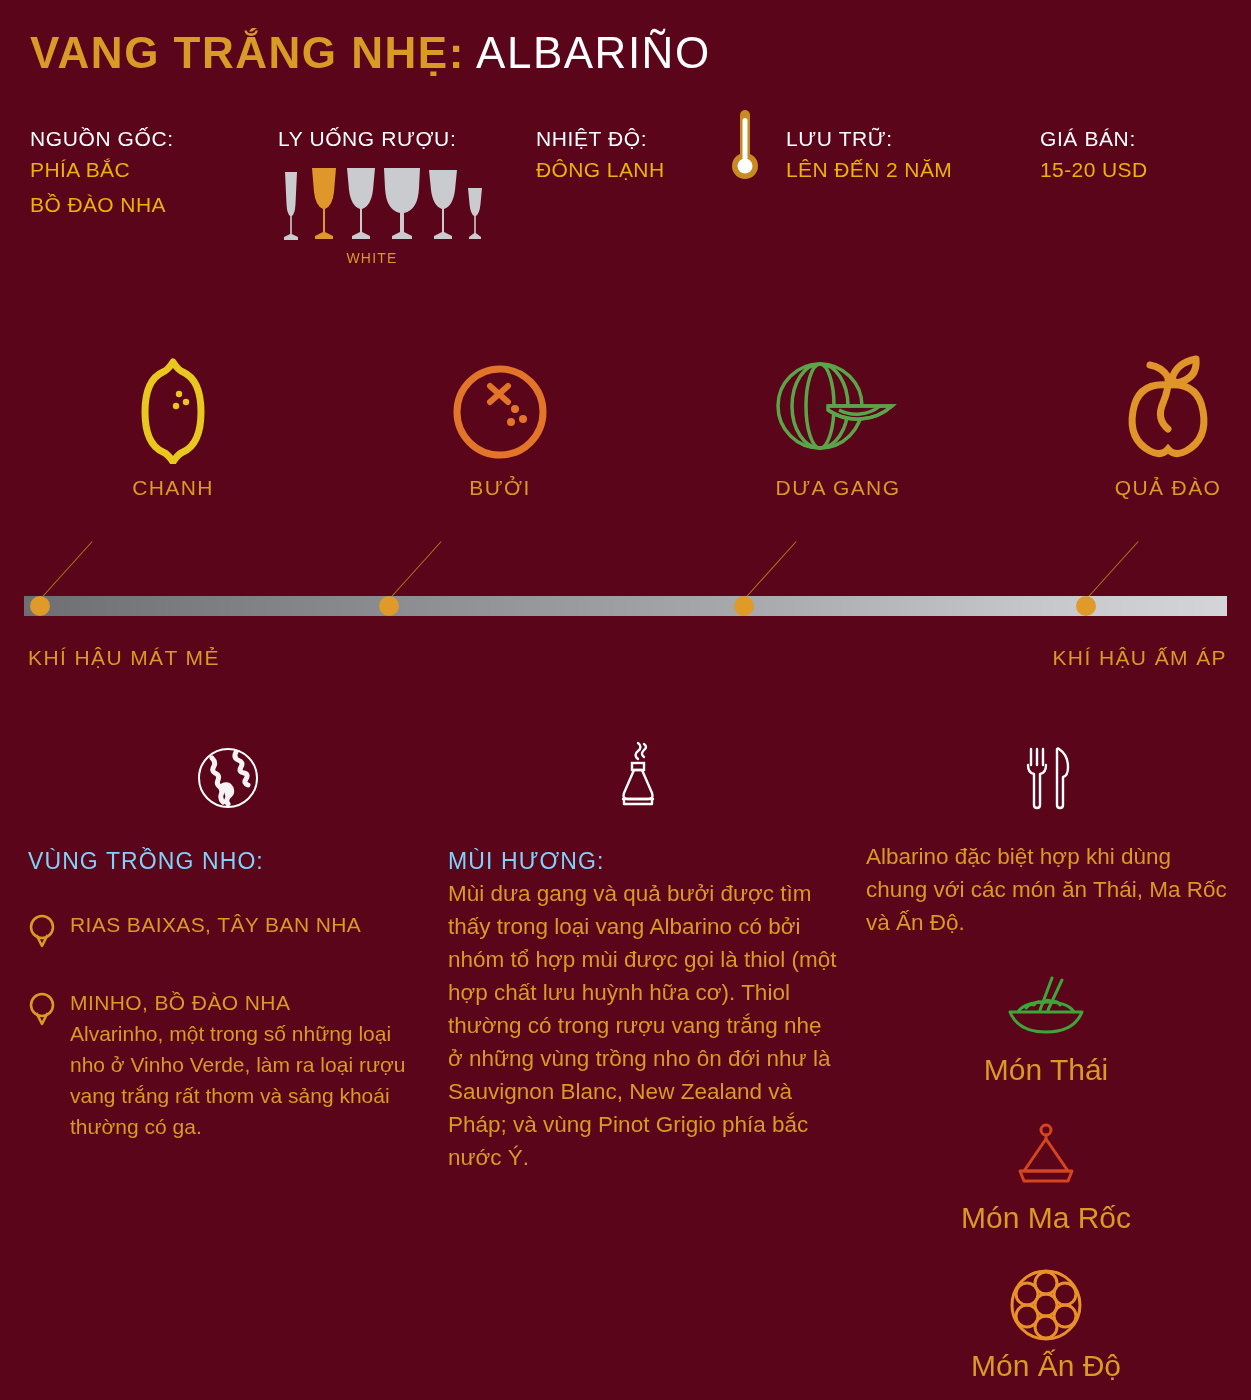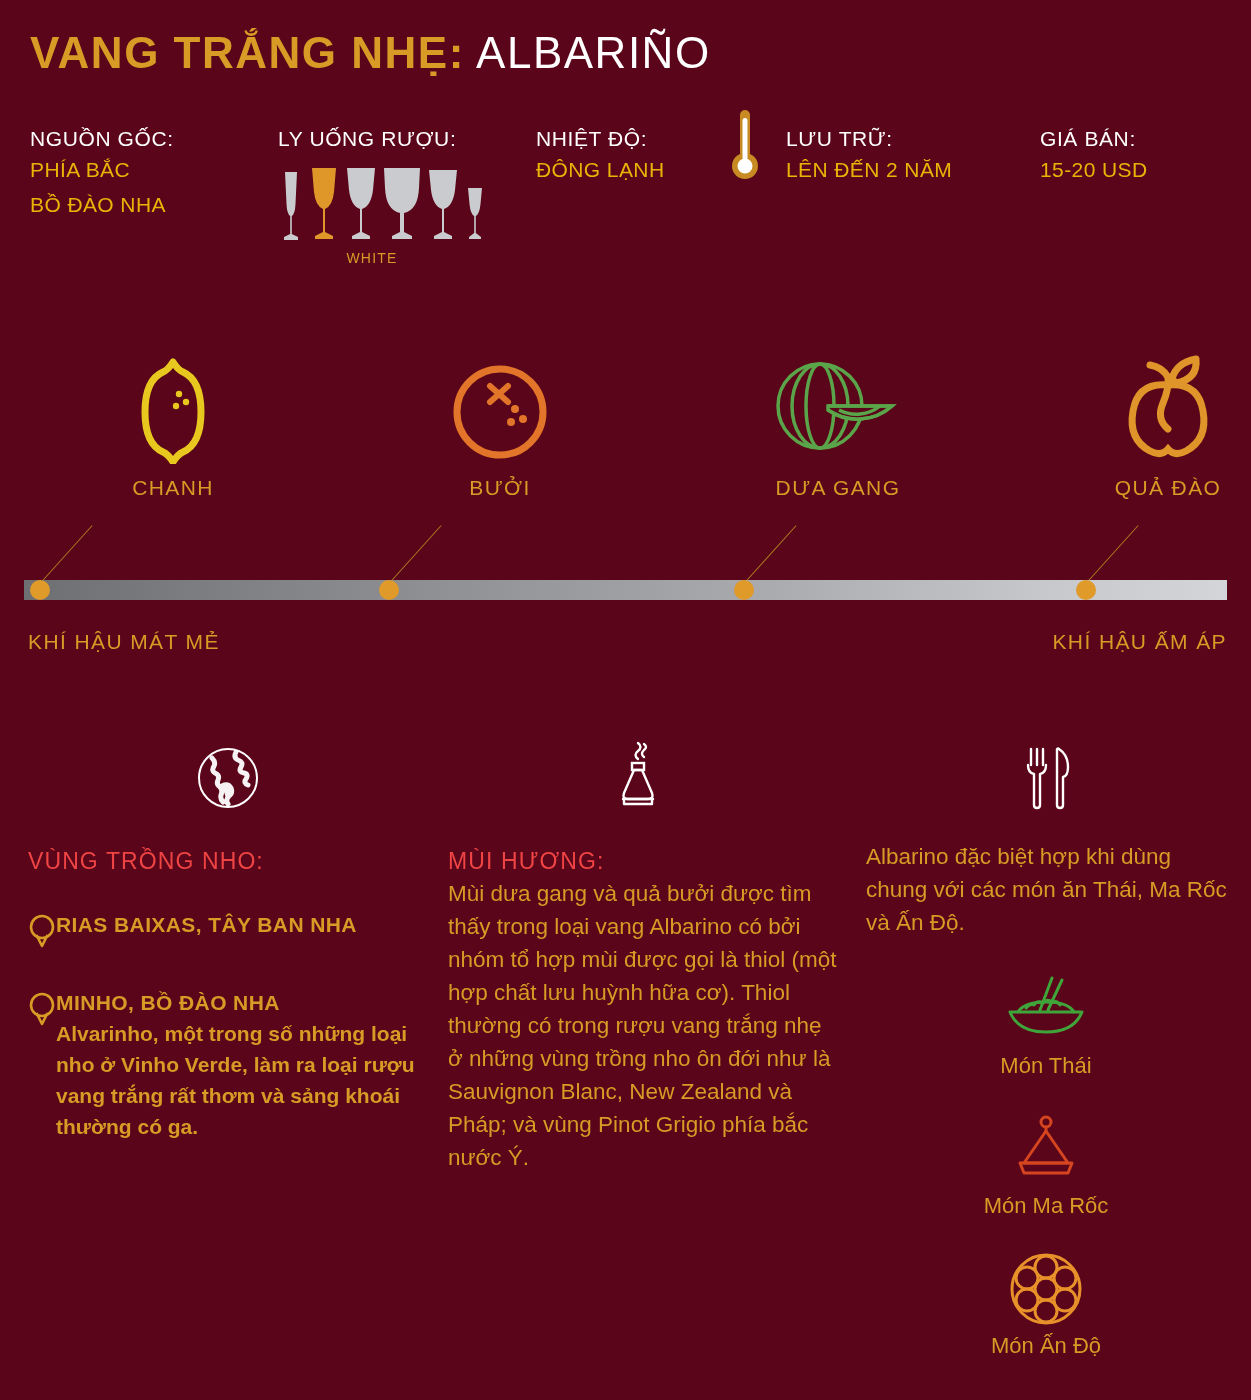--- a/index.html
+++ b/index.html
@@ -36,54 +36,54 @@
   .fruits { position: absolute; left: 0; top: 348px; width: 1251px; height: 190px; }
   .fruit { position: absolute; width: 230px; text-align: center; }
   .fruit .glyph { height: 122px; display: flex; align-items: center; justify-content: center; }
   .fruit .lbl { color: #d79b26; font-size: 21px; letter-spacing: 1.4px; margin-top: 6px; }
   #fruit-0 { left: 58px; }
   #fruit-1 { left: 385px; }
   #fruit-2 { left: 723px; }
   #fruit-3 { left: 1053px; }
 
   
-  .scale-wrap { position: absolute; left: 0; top: 552px; width: 1251px; height: 110px; }
+  .scale-wrap { position: absolute; left: 0; top: 568px; width: 1251px; height: 110px; }
   .leader { position: absolute; height: 1px; background: #b07d1e; transform-origin: left center; }
   .bar { position: absolute; left: 24px; top: 28px; width: 1203px; height: 20px;
          background: linear-gradient(to right, #6d6f72 0%, #8a8c8f 30%, #a9abae 62%, #c6c8cb 85%, #d3d5d8 100%); }
   .dot { position: absolute; top: 28px; width: 20px; height: 20px; border-radius: 50%; background: #e09a2a; }
   .climate-lbl { position: absolute; top: 78px; color: #d79b26; font-size: 21px; letter-spacing: 1.4px; white-space: nowrap; }
   #climate-cool { left: 28px; }
   #climate-warm { right: 24px; }
 
   
   .bottom { position: absolute; left: 0; top: 730px; width: 1251px; height: 670px; }
   .bcol { position: absolute; top: 0; }
   #bcol-regions { left: 28px; width: 400px; }
   #bcol-aroma   { left: 448px; width: 390px; }
   #bcol-food    { left: 866px; width: 370px; }
 
   .bicon { height: 96px; display: flex; align-items: center; justify-content: center; }
   #bcol-regions .bicon { width: 400px; }
   #bcol-aroma   .bicon { width: 380px; }
   #bcol-food    .bicon { width: 360px; }
 
-  .bhead { color: #ef4444; font-size: 23px; letter-spacing: 1.1px; margin-top: 22px; white-space: nowrap; }
+  .bhead { color: #7dd3fc; font-size: 23px; letter-spacing: 1.1px; margin-top: 22px; white-space: nowrap; }
   .btext { color: #d79b26; font-size: 22.5px; line-height: 33px; }
   #bcol-aroma .btext { margin-top: 2px; }
   #bcol-food .btext { margin-top: 14px; }
 
-  .region { display: flex; margin-top: 34px; font-weight: bold; }
+  .region { display: flex; gap: 14px; margin-top: 34px; }
   .region .pin { flex: 0 0 auto; padding-top: 4px; }
   .region .rtxt { color: #d79b26; font-size: 21px; line-height: 31px; }
   .region .rname { display: block; letter-spacing: 0.4px; }
 
   .food-item { text-align: center; margin-top: 30px; width: 360px; }
   .food-item .fglyph { height: 80px; display: flex; align-items: center; justify-content: center; }
-  .food-item .flbl { color: #d79b26; font-size: 22px; margin-top: 4px; }
+  .food-item .flbl { color: #d79b26; font-size: 30px; margin-top: 4px; }
 </style>
 </head>
 <body>
 
 <div class="page">
 
   <div class="title">
     <span class="gold">VANG TRẮNG NHẸ:</span>
     <span class="white">ALBARIÑO</span>
   </div>

